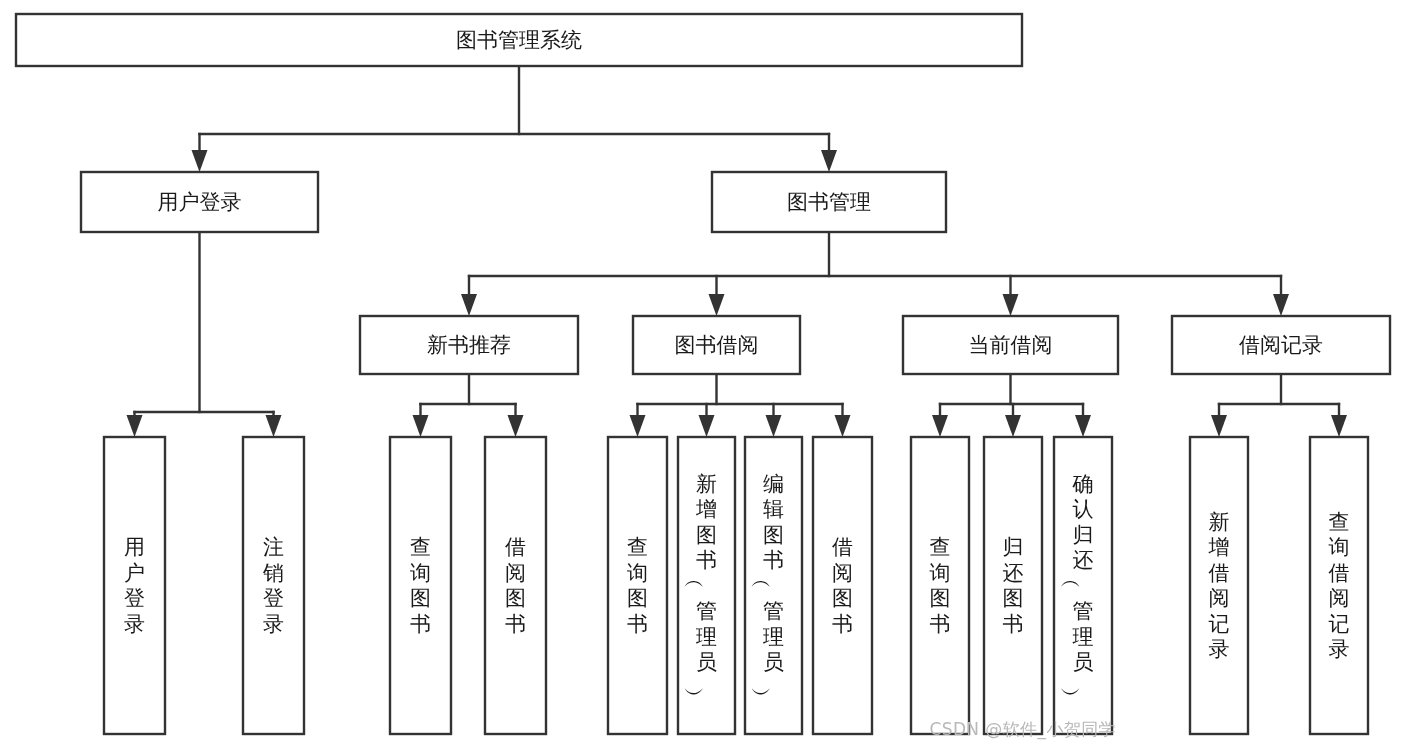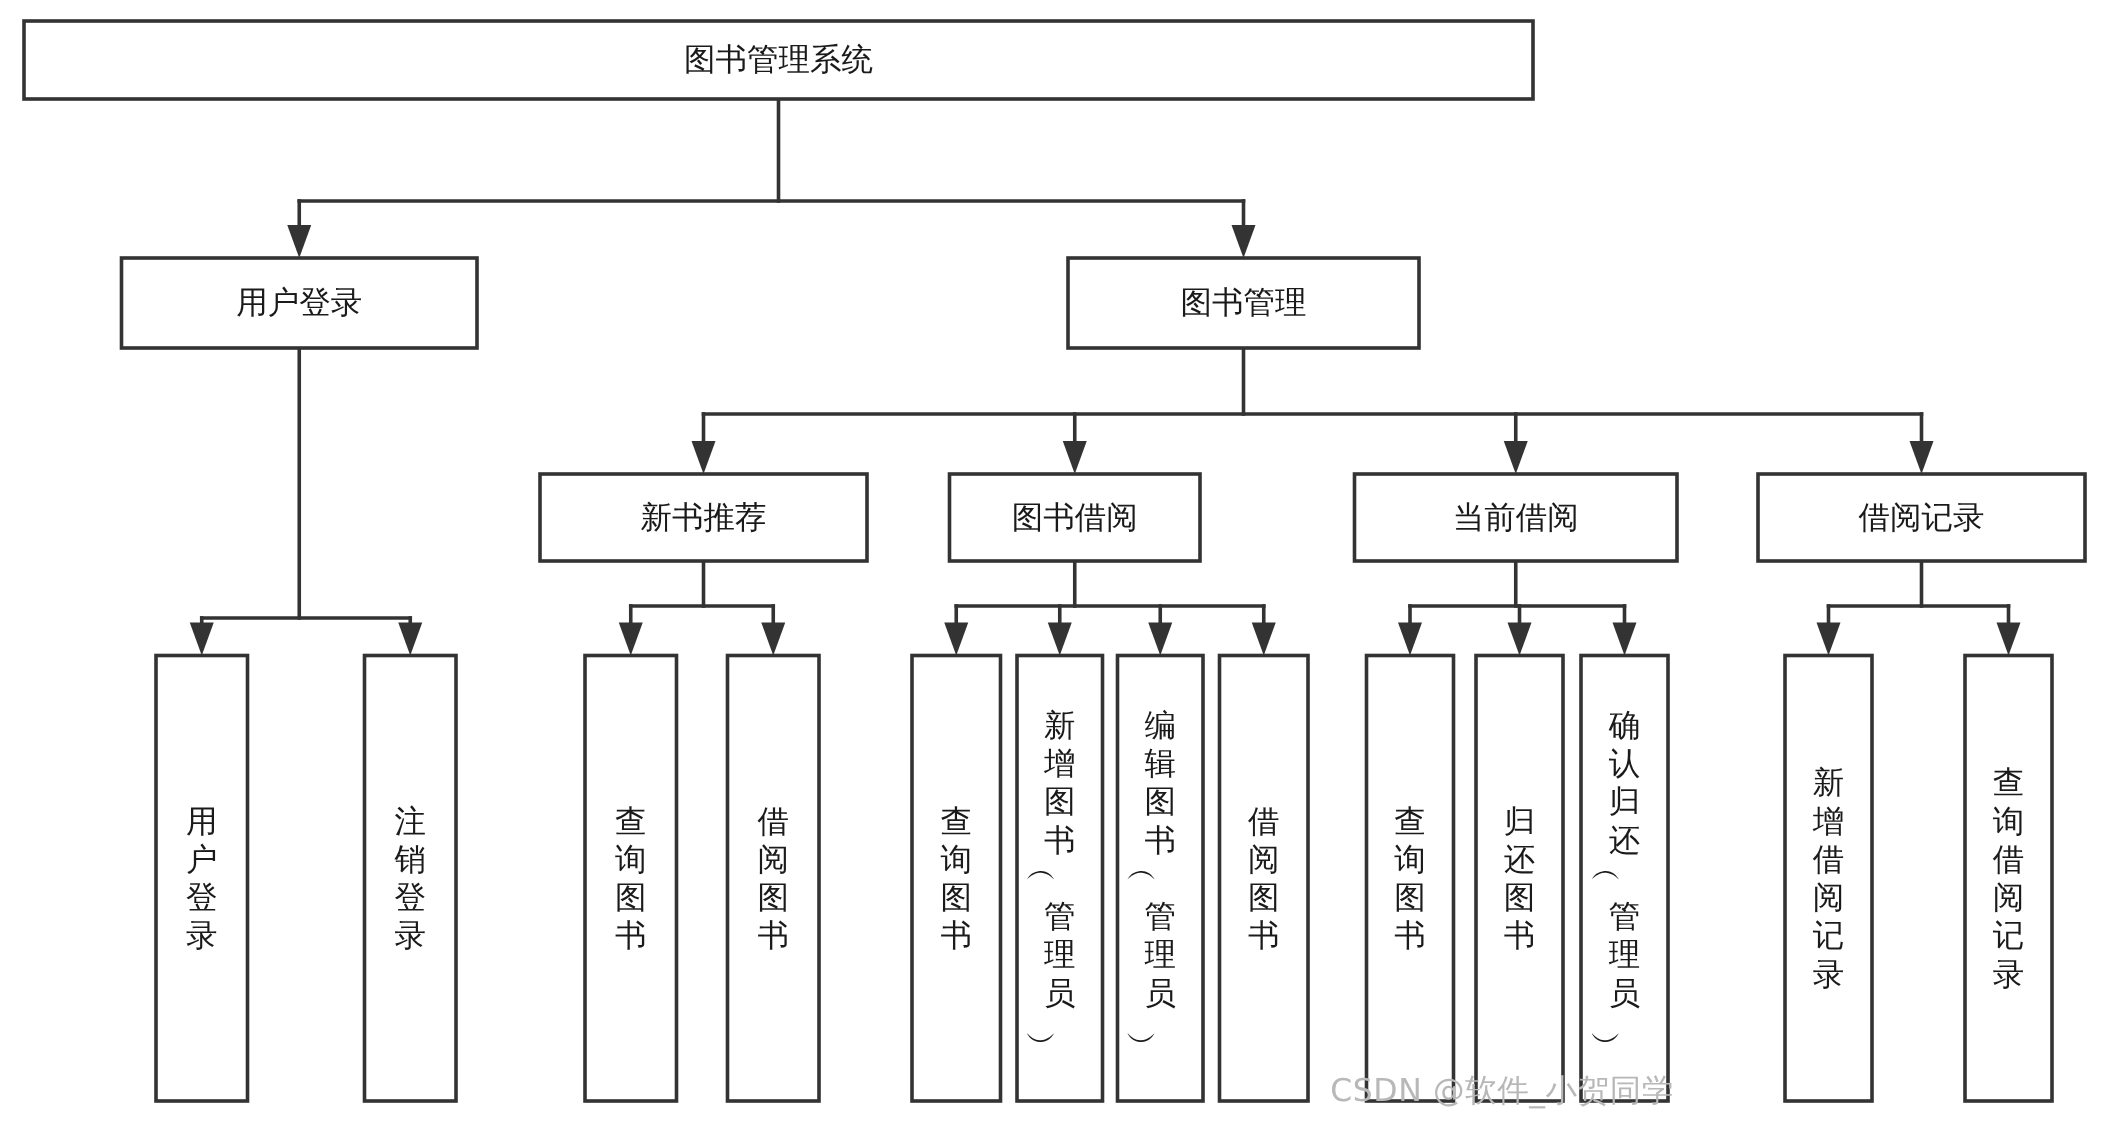--- a/index.html
+++ b/index.html
@@ -52,21 +52,21 @@
     fill: #1a1a1a;
     font-family: "DejaVu Sans", "Liberation Sans", sans-serif;
     font-size: 21px;
     text-anchor: middle;
   }
   .watermark {
     position: absolute;
     right: 8px;
     bottom: 6px;
     font-family: "DejaVu Sans", "Liberation Sans", sans-serif;
-    font-size: 21px;
+    font-size: 17px;
     color: #b8b8b8;
     letter-spacing: 0.4px;
     white-space: nowrap;
     user-select: none;
     margin-left: 44px;
   }
 </style>
 </head>
 <body>
 

